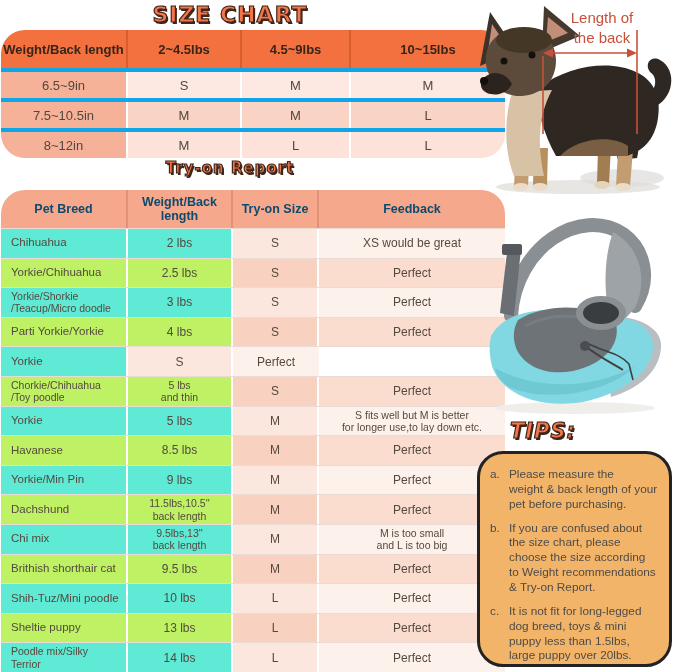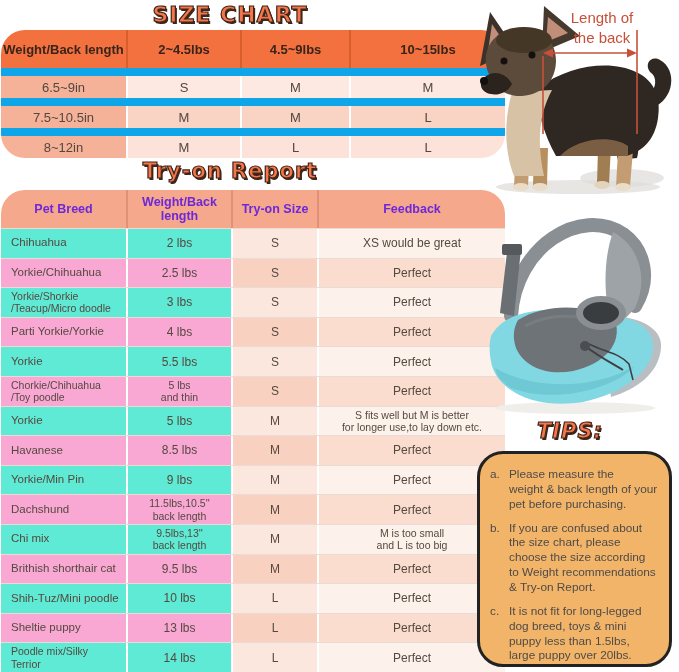--- a/index.html
+++ b/index.html
@@ -7,57 +7,57 @@
         font-family:"Liberation Sans",sans-serif;}
 
   
   .bubble-title{
     position:absolute;margin:0;text-align:center;
     font-family:"DejaVu Sans",sans-serif;font-weight:800;
     color:#F5764A;-webkit-text-stroke:1.2px #40261A;
     text-shadow:1.5px 2px 0 #40261A;letter-spacing:1px;
   }
   #size-title{left:0;top:2px;width:460px;font-size:22px;}
-  #tryon-title{left:0;top:159px;width:460px;font-size:21px;}
-  #tips-title{left:483px;top:419px;width:120px;text-align:right;font-size:21px;font-style:italic;}
+  #tryon-title{left:0;top:159px;width:460px;font-size:15px;}
+  #tips-title{left:483px;top:419px;width:120px;text-align:center;font-size:21px;font-style:italic;}
 
   
   .tbl{position:absolute;left:1px;width:504px;display:grid;overflow:hidden;box-sizing:border-box;}
   .tr{display:grid;}
   .td,.th{display:flex;align-items:center;justify-content:center;text-align:center;
           white-space:pre-line;box-sizing:border-box;border-right:2px solid #fff;}
   .td:last-child,.th:last-child{border-right:none;}
 
   
   #t1{top:30px;height:128px;border-radius:24px;grid-template-rows:38px 30px 30px 30px;}
   #t1 .tr{grid-template-columns:127px 114px 109px 1fr;}
   #t1 .thead{background:#F2713E;}
   #t1 .th{font-size:13px;font-weight:700;color:#38241A;border-right:2px solid #D85F2C;}
   #t1 .th:last-child{border-right:none;}
-  #t1 .tr+.tr{border-top:8px solid #0ea5e9;}
+  #t1 .tr+.tr{border-top:4px solid #0ea5e9;}
   #t1 .td{font-size:13px;color:#52473F;}
   #t1 .c1{background:#F6B298;}
   #t1 .r1 .td:not(.c1){background:#FDE9E1;}
   #t1 .r2 .td:not(.c1){background:#F9D3C4;}
   #t1 .r3 .td:not(.c1){background:#FCE2D8;}
 
   
   #t2{top:190px;height:482px;border-radius:24px 24px 0 0;
       grid-template-rows:38px repeat(15,1fr);}
   #t2 .tr{grid-template-columns:127px 105px 86px 1fr;}
   #t2 .thead{background:#F5A88B;}
-  #t2 .th{font-size:12.5px;font-weight:700;color:#6d28d9;border-right:2px solid #E29177;}
+  #t2 .th{font-size:12.5px;font-weight:700;color:#0c4a6e;border-right:2px solid #E29177;}
   #t2 .th:last-child{border-right:none;}
   #t2 .tr+.tr{border-top:1.5px solid #EADCD4;}
   #t2 .td{font-size:12px;color:#55493F;line-height:1.2;}
   #t2 .c1{justify-content:flex-start;text-align:left;padding-left:10px;font-size:11.5px;}
   #t2 .odd .c1,#t2 .odd .c2{background:#5eead4;}
   #t2 .odd .c3{background:#FCE7DE;}
   #t2 .odd .c4{background:#FDF1EB;}
-  #t2 .even .c1,#t2 .even .c2{background:#f9a8d4;}
+  #t2 .even .c1,#t2 .even .c2{background:#bef264;}
   #t2 .even .c3{background:#F9D1C0;}
   #t2 .even .c4{background:#FBDDD0;}
   #t2 .sm{font-size:10.5px;line-height:1.18;}
 
   
   #dog-art{position:absolute;left:460px;top:0;width:219px;height:196px;}
   #measure-label{position:absolute;left:549px;top:8px;width:106px;text-align:center;
                  color:#C8503A;font-size:15px;line-height:1.3;white-space:pre-line;}
   #bag-art{position:absolute;left:463px;top:198px;width:216px;height:224px;}
 
@@ -133,21 +133,20 @@
       <div class="td c4">Perfect</div>
     </div>
     <div class="tr even">
       <div class="td c1">Parti Yorkie/Yorkie</div>
       <div class="td c2">4 lbs</div>
       <div class="td c3">S</div>
       <div class="td c4">Perfect</div>
     </div>
     <div class="tr odd">
       <div class="td c1">Yorkie</div>
-      <div class="td c2">5.5 lbs</div>
       <div class="td c3">S</div>
       <div class="td c4">Perfect</div>
     </div>
     <div class="tr even">
       <div class="td c1 sm">Chorkie/Chihuahua
 /Toy poodle</div>
       <div class="td c2 sm">5 lbs
 and thin</div>
       <div class="td c3">S</div>
       <div class="td c4">Perfect</div>

